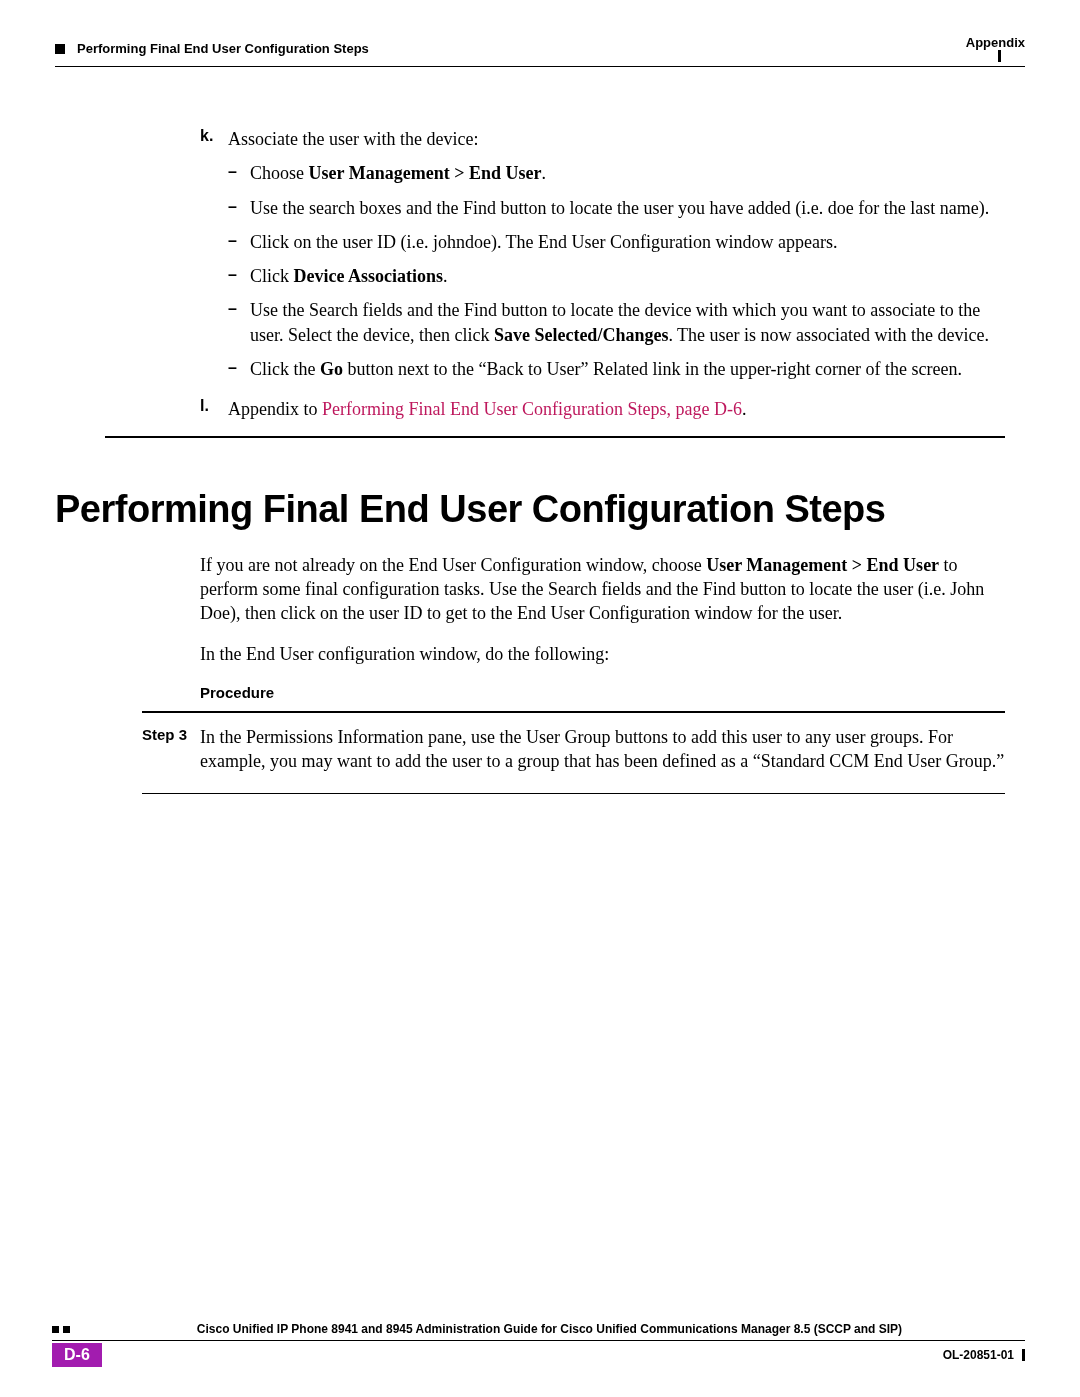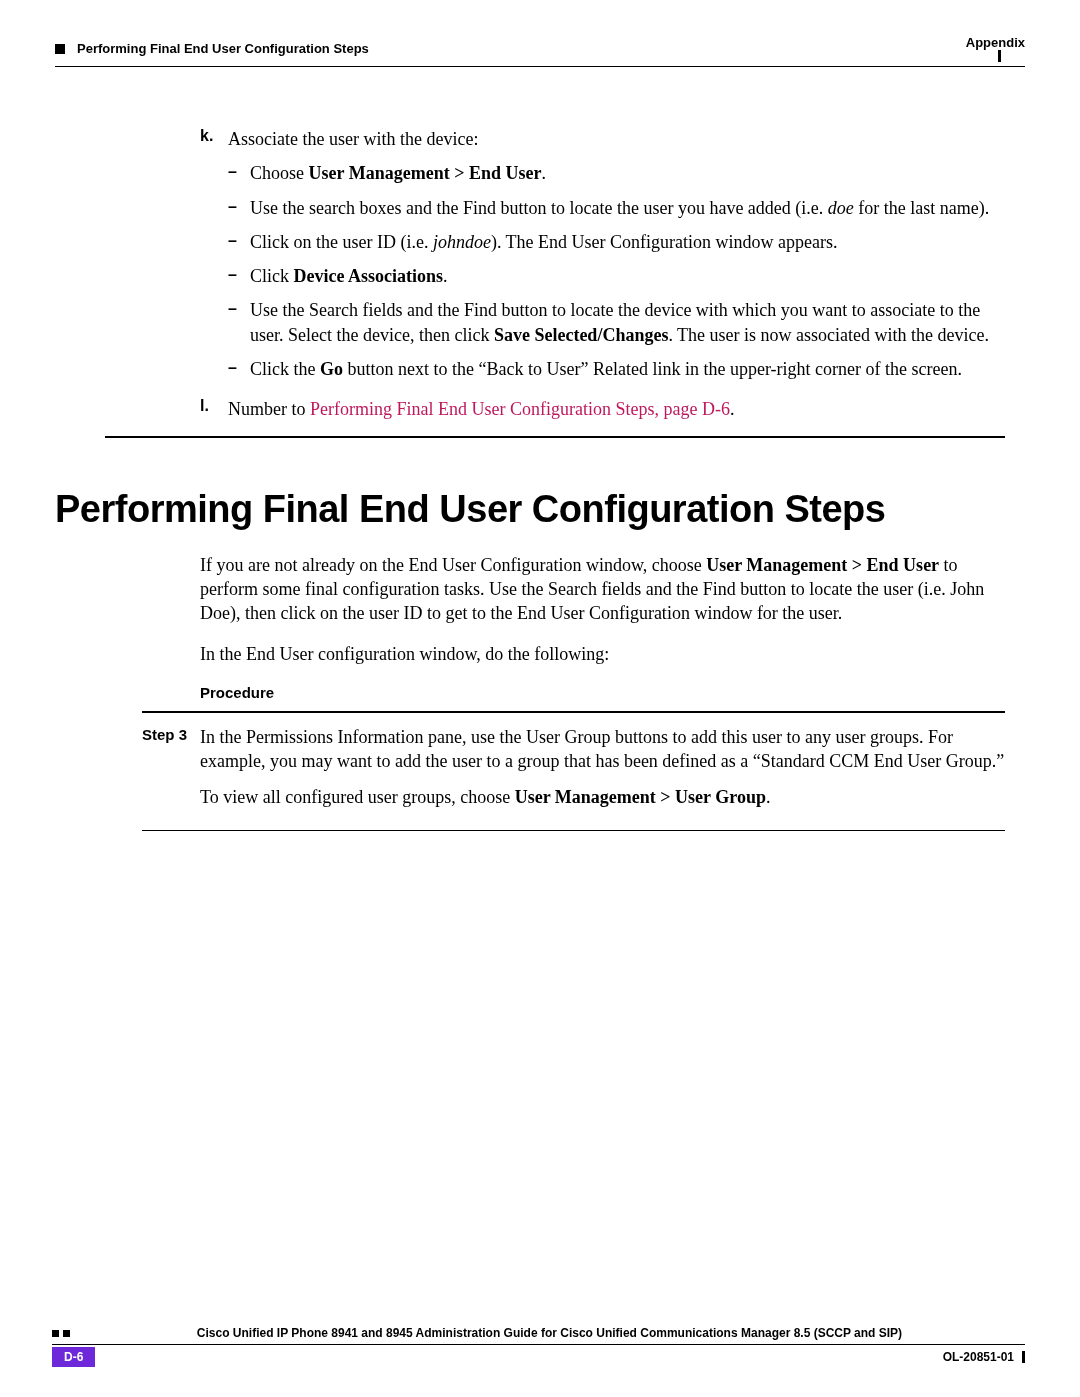--- a/index.html
+++ b/index.html
@@ -79,21 +79,21 @@
     font-family: Arial, Helvetica, sans-serif;
     font-weight: bold;
     width: 22px;
     flex-shrink: 0;
     font-size: 16px;
   }
   .dash-body {
     flex: 1;
   }
   .bold { font-weight: bold; }
-  .italic { font-style: italic; }
+  .italic { }
   .link {
     color: #be185d;
   }
   .section-rule-top {
     border: none;
     border-top: 2px solid #000;
     margin-top: 14px;
     margin-bottom: 0px;
     margin-left: -95px;
   }
@@ -172,25 +172,25 @@
     border: none;
     border-top: 1.5px solid #000;
   }
   .footer-bottom {
     display: flex;
     justify-content: space-between;
     align-items: center;
     margin-top: 2px;
   }
   .page-num-box {
-    background: #6d28d9;
+    background: #a21caf;
     color: #fff;
     font-family: Arial, Helvetica, sans-serif;
     font-weight: bold;
-    font-size: 12px;
+    font-size: 16px;
     padding: 3px 12px;
   }
   .footer-code {
     font-family: Arial, Helvetica, sans-serif;
     font-weight: bold;
     font-size: 12px;
     display: inline-flex;
     align-items: center;
   }
   .end-bar { width: 3px; height: 12px; background:#000; display:inline-block; margin-left:8px;}
@@ -243,40 +243,39 @@
               <div class="dash-marker">–</div>
               <div class="dash-body">Click the <span class="bold">Go</span> button next to the “Back to User” Related link in the upper-right corner of the screen.</div>
             </div>
           </div>
       </div>
     </div>
 
     <div class="lettered-item" style="margin-top:6px;">
       <div class="letter-marker">l.</div>
       <div class="letter-body">
-        <span>Number to </span><span class="link">Performing Final End User Configuration Steps, page D-6</span><span>.</span>
+        <span>Appendix to </span><span class="link">Performing Final End User Configuration Steps, page D-6</span><span>.</span>
       </div>
     </div>
 
     <hr class="section-rule-top">
 
     <h1 class="section-heading">Performing Final End User Configuration Steps</h1>
 
     <p class="para" id="sec-para1">If you are not already on the End User Configuration window, choose <span class="bold">User Management &gt; End User</span> to perform some final configuration tasks. Use the Search fields and the Find button to locate the user (i.e. John Doe), then click on the user ID to get to the End User Configuration window for the user.</p>
     <p class="para">In the End User configuration window, do the following:</p>
 
     <div class="subhead">Procedure</div>
     <hr class="step-rule">
 
     <div id="steps">
         <div class="step-row">
           <div class="step-label">Step 3</div>
           <div class="step-body">
             <div>In the Permissions Information pane, use the User Group buttons to add this user to any user groups. For example, you may want to add the user to a group that has been defined as a “Standard CCM End User Group.”</div>
-            <div style="margin-top: 12px;">To view all configured user groups, choose <span class="bold">User Management &gt; User Group</span>.</div>
           </div>
         </div>
       </div>
 
     <hr class="step-rule-end">
   </div>
 
   <div class="footer">
     <div class="footer-title-row">
       <span class="footer-bar-left">

